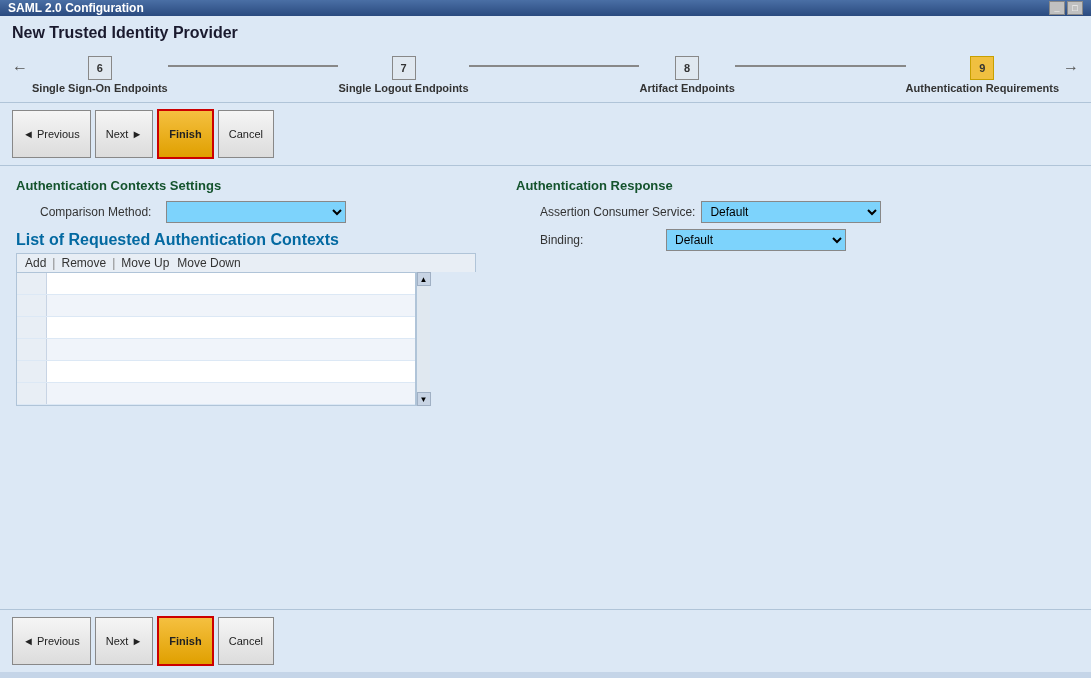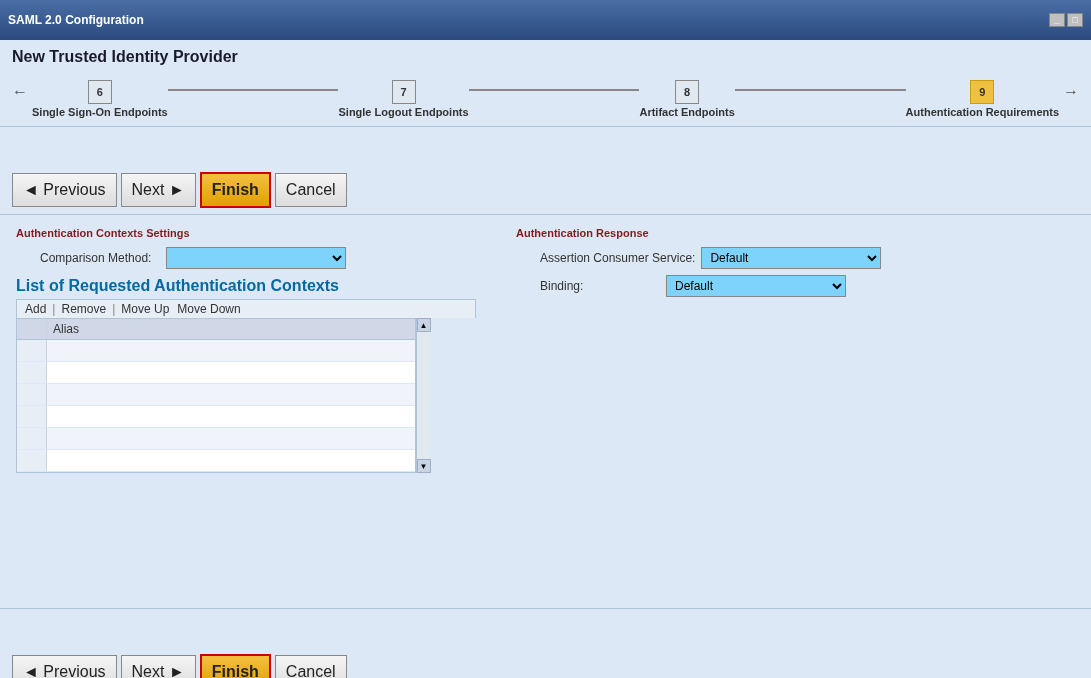--- a/index.html
+++ b/index.html
@@ -13,21 +13,21 @@
     }
     .title-bar {
       background: linear-gradient(to bottom, #4a6fa5, #2a4a7f);
       color: white;
       padding: 4px 8px;
       font-size: 12px;
       font-weight: bold;
       display: flex;
       justify-content: space-between;
       align-items: center;
-      height: 40px;
+      height: 16px;
     }
     .title-bar-controls {
       display: flex;
       gap: 2px;
     }
     .title-btn {
       width: 16px;
       height: 14px;
       background: #c0c0c0;
       border: 1px solid #888;
@@ -116,30 +116,29 @@
     }
     .toolbar {
       padding: 6px 12px;
       display: flex;
       gap: 4px;
       align-items: center;
       border-bottom: 1px solid #b0c4d8;
       background: #dce8f5;
     }
     .btn {
-      padding: 7px 10px;
-      font-size: 16px;
+      padding: 17px 10px;
+      font-size: 11px;
       border: 1px solid #888;
       background: linear-gradient(to bottom, #f5f5f5, #dcdcdc);
       cursor: pointer;
       display: flex;
       align-items: center;
       gap: 3px;
       color: #222;
-      margin-top: 39px;
     }
     .btn-finish {
       background: linear-gradient(to bottom, #f5c040, #e0a000);
       border: 2px solid #cc0000;
       font-weight: bold;
     }
     .content-area {
       flex: 1;
       padding: 12px 16px;
       display: flex;
@@ -147,23 +146,23 @@
       overflow: auto;
     }
     .left-panel {
       flex: 1;
       max-width: 460px;
     }
     .right-panel {
       flex: 1;
     }
     .section-title {
-      font-size: 11px;
-      font-weight: bold;
-      color: #7f1d1d;
+      font-size: 13px;
+      font-weight: bold;
+      color: #14532d;
       margin-bottom: 8px;
     }
     .field-row {
       display: flex;
       align-items: center;
       margin-bottom: 6px;
       gap: 6px;
       margin-left: 24px;
     }
     .field-label {
@@ -354,24 +353,20 @@
         <button class="list-toolbar-btn">Add</button>
         <span class="list-toolbar-sep">|</span>
         <button class="list-toolbar-btn">Remove</button>
         <span class="list-toolbar-sep">|</span>
         <button class="list-toolbar-btn">Move Up</button>
         <button class="list-toolbar-btn">Move Down</button>
       </div>
 
       <div class="list-with-scroll">
         <div class="list-table">
-          <div class="list-table-header">
-            <div class="list-header-num"></div>
-            <div class="list-table-header-cell">Alias</div>
-          </div>
           <div class="list-table-row">
             <div class="list-row-num"></div>
             <div class="list-table-cell"></div>
           </div>
           <div class="list-table-row">
             <div class="list-row-num"></div>
             <div class="list-table-cell"></div>
           </div>
           <div class="list-table-row">
             <div class="list-row-num"></div>

